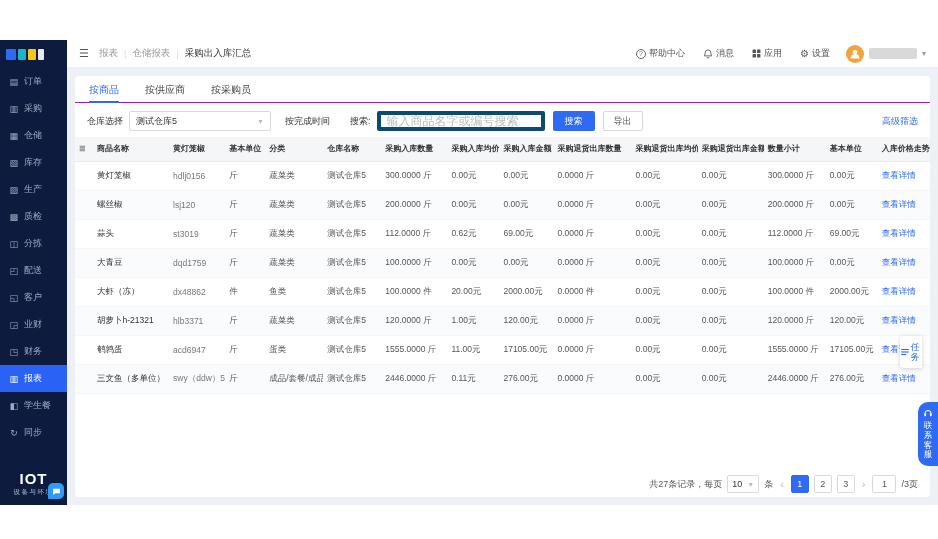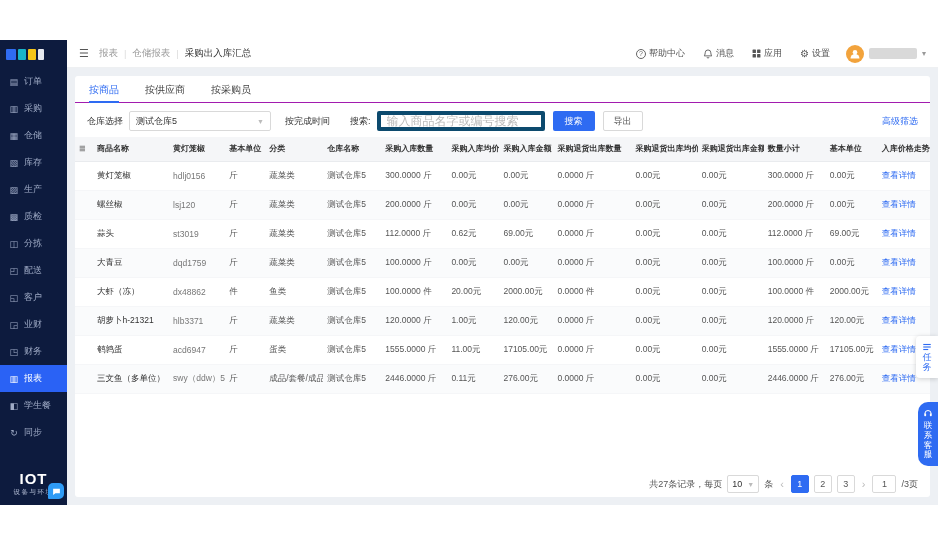--- a/index.html
+++ b/index.html
@@ -71,21 +71,21 @@
   .expand-icon { color:#888; font-size:8px; }
 
   .pagination { position:absolute; right:12px; bottom:4px; display:flex; align-items:center; gap:5px; font-size:9px; color:#555; }
   .page-box { min-width:18px; height:18px; border:1px solid #d9d9d9; border-radius:2px; display:flex; align-items:center; justify-content:center; background:#fff; cursor:pointer; padding:0 2px; }
   .page-box.active { background:#2e6bf2; border-color:#2e6bf2; color:#fff; }
   .pg-arrow { color:#bbb; font-size:11px; cursor:pointer; padding:0 2px; }
   .size-select { width:32px; height:18px; justify-content:space-between; padding:0 4px; cursor:pointer; }
   .jump-box { width:24px; height:18px; border:1px solid #d9d9d9; border-radius:2px; display:flex; align-items:center; justify-content:center; background:#fff; }
 
   
-  .float-task { position:absolute; right:0; top:336px; width:22px; padding:6px 0 5px; background:#fff; border-radius:4px 0 0 4px; box-shadow:0 1px 5px rgba(0,0,0,0.18); display:flex; flex-direction:column; align-items:center; gap:0; color:#2e6bf2; cursor:pointer; }
+  .float-task { position:absolute; right:16px; top:336px; width:22px; padding:6px 0 5px; background:#fff; border-radius:4px 0 0 4px; box-shadow:0 1px 5px rgba(0,0,0,0.18); display:flex; align-items:center; gap:0; color:#2e6bf2; cursor:pointer; }
   .float-task .vlabel { width:10px; font-size:9px; line-height:1.15; text-align:center; word-break:break-all; }
   .float-service { position:absolute; right:0; top:402px; width:20px; height:64px; background:#2e6bf2; border-radius:10px 0 0 10px; display:flex; flex-direction:column; align-items:center; justify-content:center; gap:3px; color:#fff; cursor:pointer; }
   .float-service .vlabel { width:9px; font-size:8.5px; line-height:1.15; text-align:center; word-break:break-all; }
 </style>
 </head>
 <body>
 
 <div class="app">
 
   <div class="logo-block">

